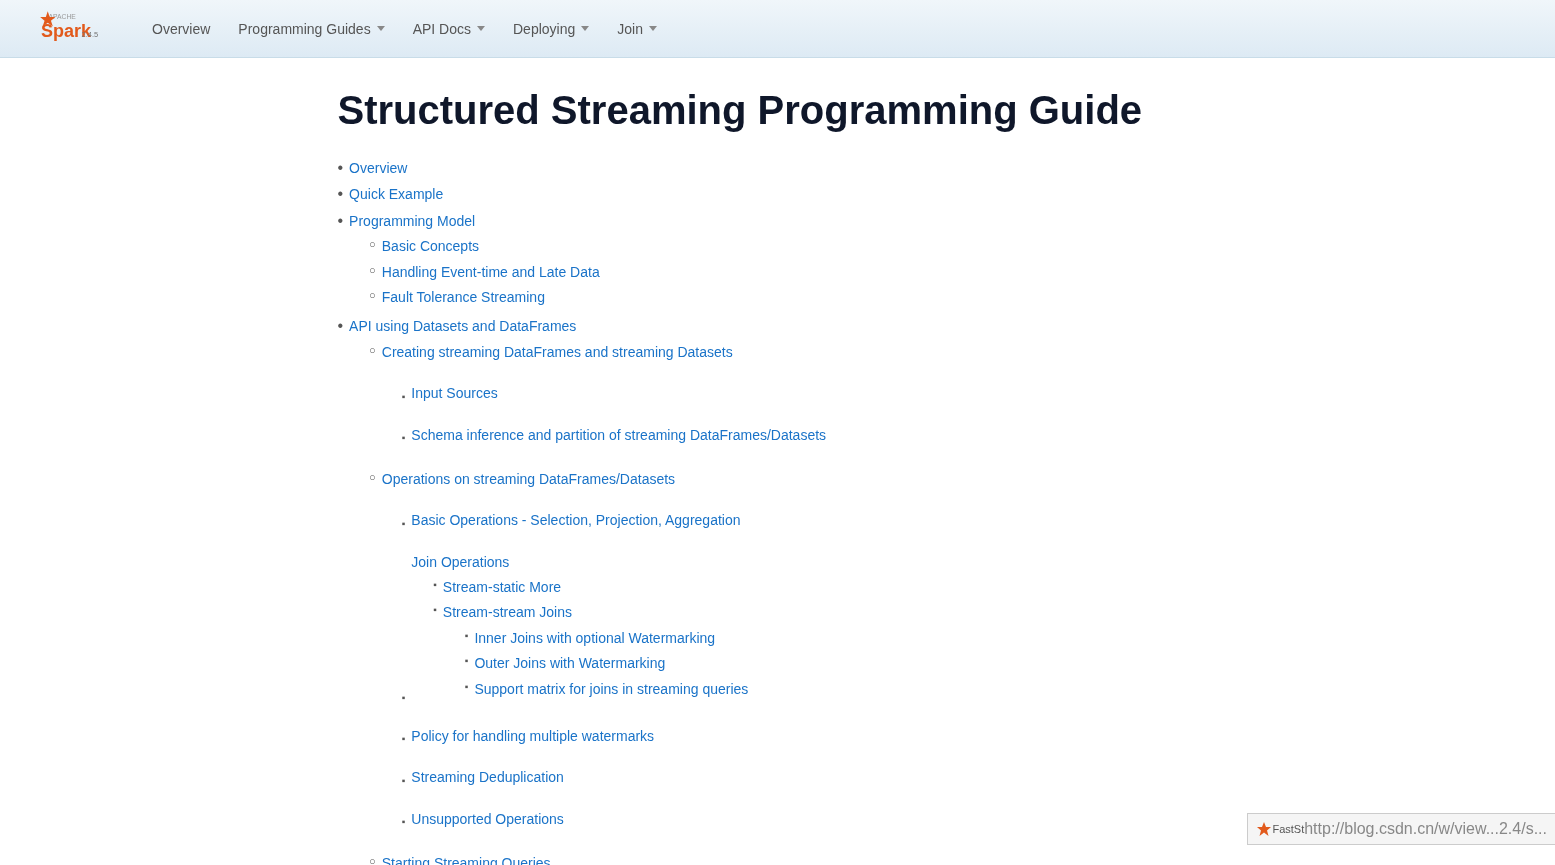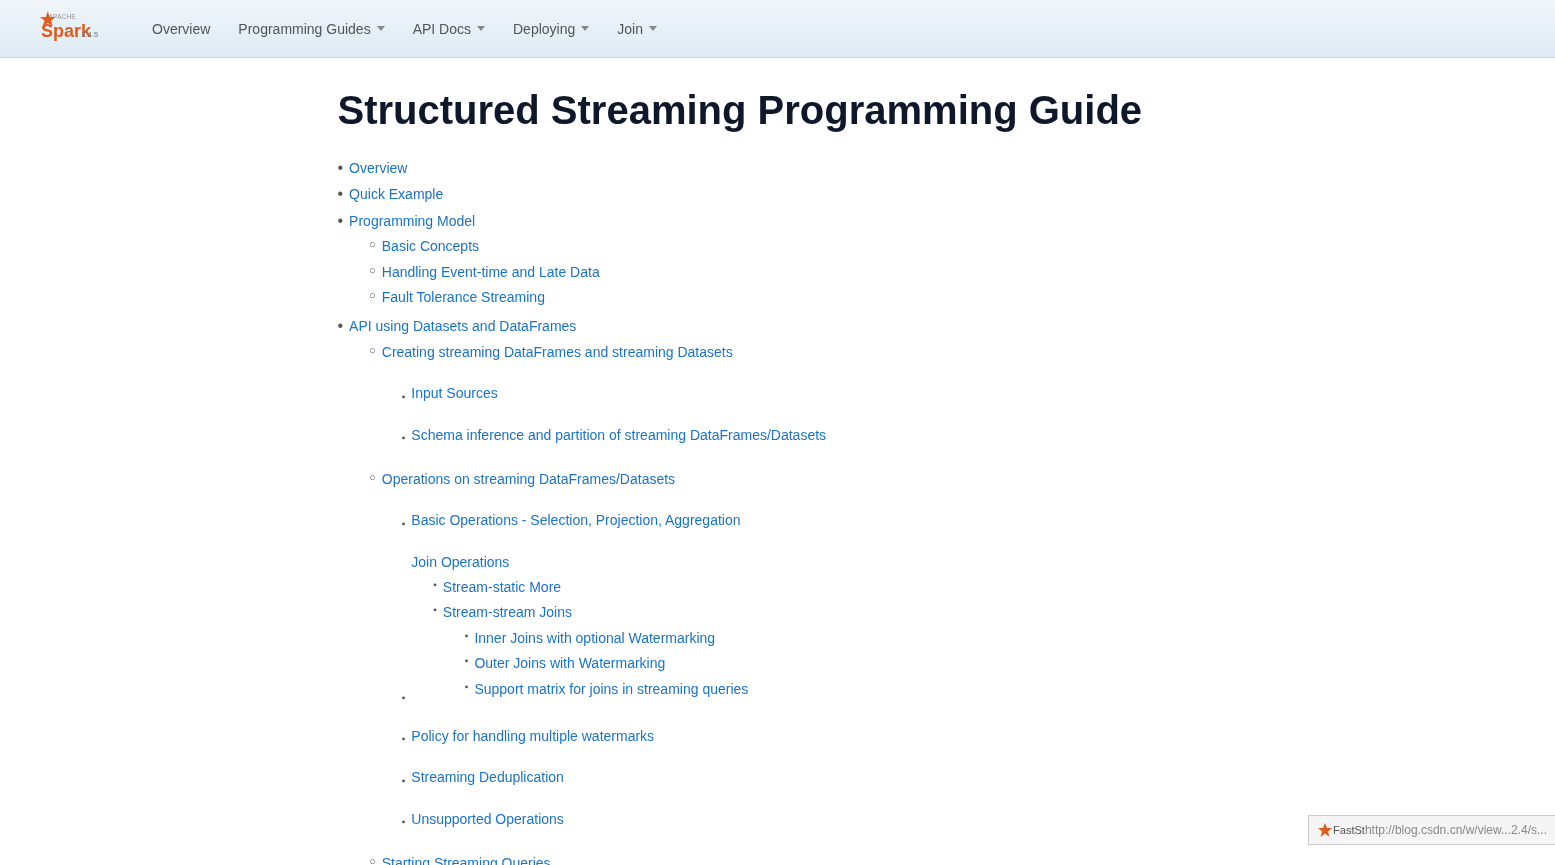--- a/index.html
+++ b/index.html
@@ -159,21 +159,21 @@
       color: #555;
       display: flex;
       align-items: center;
       gap: 0;
     }
     .corner-widget-icon {
       width: 16px;
       height: 16px;
     }
     .corner-widget-url {
-      font-size: 12px;
+      font-size: 16px;
       color: #888;
     }
   </style>
 </head>
 <body>
 
 <nav class="navbar">
   <div class="navbar-logo">
     <svg viewBox="0 0 120 50" xmlns="http://www.w3.org/2000/svg">
 

